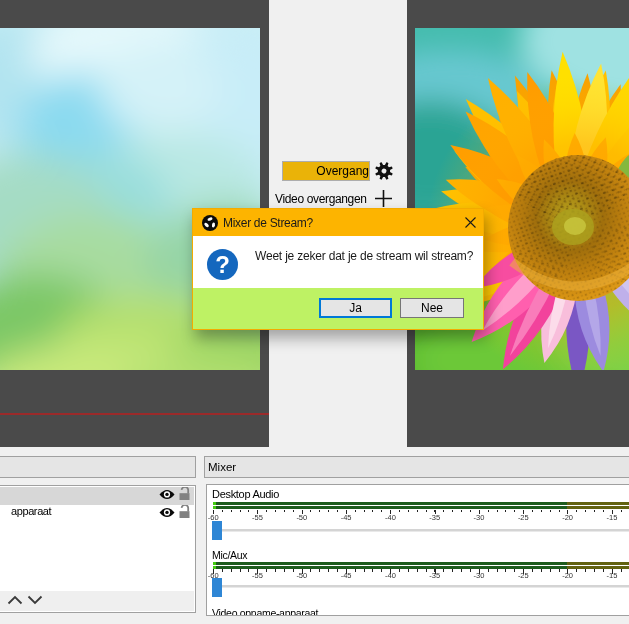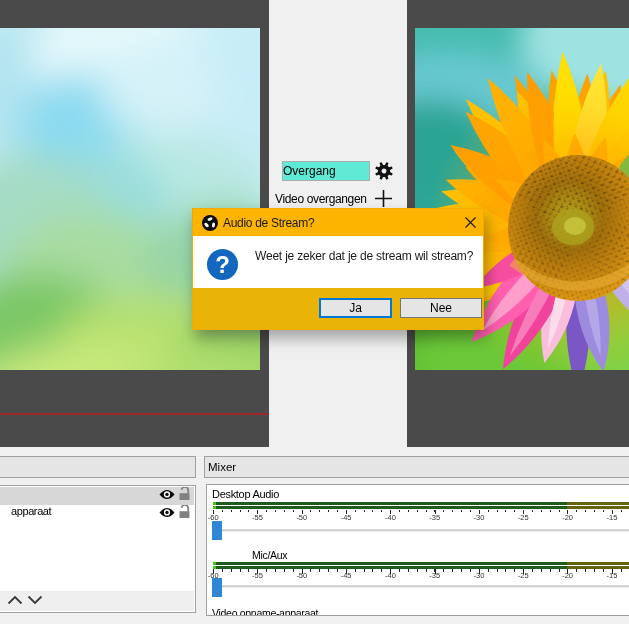--- a/index.html
+++ b/index.html
@@ -185,21 +185,21 @@
     <ellipse cx="622" cy="252" rx="33" ry="28" fill="url(#seeds2)" opacity="0.4"></ellipse>
   </g>
   <path d="M512,262 Q578,312 644,258" fill="none" stroke="#eeb33a" stroke-width="9" opacity="0.55"></path>
   <ellipse cx="573" cy="227" rx="21" ry="18" fill="#aba01d" opacity="0.85"></ellipse>
   <ellipse cx="575" cy="226" rx="11" ry="9" fill="#c6c33c" opacity="0.9"></ellipse>
 </svg>
 </div>
 
 <div class="abs" style="left:0;top:413px;width:269px;height:2px;background:#9b2a2a;"></div>
 
-<div class="abs" style="left:282px;top:161px;width:88px;height:20px;background:#5eead4;border:1px solid #adadad;box-sizing:border-box;font-size:12px;color:#000;text-align:left;line-height:18px;">Overgang</div>
+<div class="abs" style="left:282px;top:161px;width:88px;height:20px;background:#eab308;border:1px solid #adadad;box-sizing:border-box;font-size:12px;color:#000;text-align:right;line-height:18px;">Overgang</div>
 <svg class="abs" style="left:375px;top:162px;" width="18" height="18" viewBox="0 0 18 18">
   <path fill="#111" fill-rule="evenodd" d="M14.92 7.52 L17.93 7.90 A9.0 9.0 0 0 1 17.93 10.10 L14.92 10.48 A6.1 6.1 0 0 1 14.23 12.14 L14.23 12.14 L16.09 14.54 A9.0 9.0 0 0 1 14.54 16.09 L12.14 14.23 A6.1 6.1 0 0 1 10.48 14.92 L10.48 14.92 L10.10 17.93 A9.0 9.0 0 0 1 7.90 17.93 L7.52 14.92 A6.1 6.1 0 0 1 5.86 14.23 L5.86 14.23 L3.46 16.09 A9.0 9.0 0 0 1 1.91 14.54 L3.77 12.14 A6.1 6.1 0 0 1 3.08 10.48 L3.08 10.48 L0.07 10.10 A9.0 9.0 0 0 1 0.07 7.90 L3.08 7.52 A6.1 6.1 0 0 1 3.77 5.86 L3.77 5.86 L1.91 3.46 A9.0 9.0 0 0 1 3.46 1.91 L5.86 3.77 A6.1 6.1 0 0 1 7.52 3.08 L7.52 3.08 L7.90 0.07 A9.0 9.0 0 0 1 10.10 0.07 L10.48 3.08 A6.1 6.1 0 0 1 12.14 3.77 L12.14 3.77 L14.54 1.91 A9.0 9.0 0 0 1 16.09 3.46 L14.23 5.86 A6.1 6.1 0 0 1 14.92 7.52 Z M11.4 9.0 A2.4 2.4 0 1 0 6.6 9.0 A2.4 2.4 0 1 0 11.4 9.0 Z" transform="rotate(22.5 9 9)"></path>
 </svg>
 <div class="abs" style="left:275px;top:192px;font-size:12px;letter-spacing:-0.35px;color:#000;">Video overgangen</div>
 <svg class="abs" style="left:374px;top:189px;" width="19" height="19" viewBox="0 0 19 19">
   <path d="M9.5 1 V18 M1 9.5 H18" stroke="#111" stroke-width="1.6" fill="none"></path>
 </svg>
 
 <div class="abs" style="left:-6px;top:456px;width:202px;height:22px;background:#e5e5e5;border:1px solid #a0a0a0;box-sizing:border-box;"></div>
 
@@ -253,21 +253,21 @@
   <div style="position:absolute;left:94.8px;top:27.5px;transform:translateX(-50%);font-size:7.5px;color:#333;">-50</div>
   <div style="position:absolute;left:139.1px;top:27.5px;transform:translateX(-50%);font-size:7.5px;color:#333;">-45</div>
   <div style="position:absolute;left:183.4px;top:27.5px;transform:translateX(-50%);font-size:7.5px;color:#333;">-40</div>
   <div style="position:absolute;left:227.7px;top:27.5px;transform:translateX(-50%);font-size:7.5px;color:#333;">-35</div>
   <div style="position:absolute;left:272.0px;top:27.5px;transform:translateX(-50%);font-size:7.5px;color:#333;">-30</div>
   <div style="position:absolute;left:316.3px;top:27.5px;transform:translateX(-50%);font-size:7.5px;color:#333;">-25</div>
   <div style="position:absolute;left:360.6px;top:27.5px;transform:translateX(-50%);font-size:7.5px;color:#333;">-20</div>
   <div style="position:absolute;left:404.9px;top:27.5px;transform:translateX(-50%);font-size:7.5px;color:#333;">-15</div>
   <div style="position:absolute;left:15px;top:43.5px;width:408px;height:2px;background:#d4d4d4;border-bottom:1px solid #e9e9e9;"></div>
   <div style="position:absolute;left:5px;top:35.5px;width:10px;height:19px;background:#2e86d5;"></div>
-  <div style="position:absolute;left:5px;top:64px;font-size:10.5px;letter-spacing:-0.3px;color:#000;margin-left:40px;">Mic/Aux</div>
+  <div style="position:absolute;left:5px;top:64px;font-size:10.5px;letter-spacing:-0.3px;color:#000;">Mic/Aux</div>
   <div style="position:absolute;left:6px;top:76.5px;width:416px;height:3.5px;background:linear-gradient(90deg,#44cc11 0 3px,#1d5c1d 3px 354.5px,#636310 354.5px 416px);"></div>
   <div style="position:absolute;left:6px;top:80.5px;width:416px;height:3.5px;background:linear-gradient(90deg,#44cc11 0 3px,#1d5c1d 3px 354.5px,#636310 354.5px 416px);"></div>
   <div style="position:absolute;left:6px;top:84px;width:417px;height:2.5px;background:repeating-linear-gradient(90deg,#222 0 1px,transparent 1px 8.86px);"></div>
   <div style="position:absolute;left:6px;top:84px;width:417px;height:4.5px;background:repeating-linear-gradient(90deg,#222 0 1px,transparent 1px 44.3px);"></div>
   <div style="position:absolute;left:6.2px;top:86px;transform:translateX(-50%);font-size:7.5px;color:#333;">-60</div>
   <div style="position:absolute;left:50.5px;top:86px;transform:translateX(-50%);font-size:7.5px;color:#333;">-55</div>
   <div style="position:absolute;left:94.8px;top:86px;transform:translateX(-50%);font-size:7.5px;color:#333;">-50</div>
   <div style="position:absolute;left:139.1px;top:86px;transform:translateX(-50%);font-size:7.5px;color:#333;">-45</div>
   <div style="position:absolute;left:183.4px;top:86px;transform:translateX(-50%);font-size:7.5px;color:#333;">-40</div>
   <div style="position:absolute;left:227.7px;top:86px;transform:translateX(-50%);font-size:7.5px;color:#333;">-35</div>
@@ -284,31 +284,31 @@
 
   <div style="position:absolute;left:0;top:0;right:0;height:27px;background:#fdb400;">
     <svg style="position:absolute;left:9px;top:6px;" width="16" height="16" viewBox="0 0 32 32">
       <circle cx="16" cy="16" r="16" fill="#0b0b0b"></circle>
       <g fill="#fdfdfd">
         <ellipse cx="16" cy="8.2" rx="5.2" ry="3.0" transform="rotate(-20 16 8.2)"></ellipse>
         <ellipse cx="22.9" cy="20" rx="5.2" ry="3.0" transform="rotate(100 22.9 20)"></ellipse>
         <ellipse cx="9.1" cy="20" rx="5.2" ry="3.0" transform="rotate(220 9.1 20)"></ellipse>
       </g>
     </svg>
-    <div style="position:absolute;left:30px;top:7px;font-size:12px;letter-spacing:-0.3px;color:#1a1a1a;">Audio de Stream?</div>
+    <div style="position:absolute;left:30px;top:7px;font-size:12px;letter-spacing:-0.3px;color:#1a1a1a;">Mixer de Stream?</div>
     <svg style="position:absolute;left:272px;top:8px;" width="11" height="11" viewBox="0 0 11 11">
       <path d="M0.5 0.5 L10.5 10.5 M10.5 0.5 L0.5 10.5" stroke="#1a1a1a" stroke-width="1.1"></path>
     </svg>
   </div>
 
   <div style="position:absolute;left:0;top:27px;right:0;height:52px;background:#fff;">
     <svg style="position:absolute;left:14px;top:13px;" width="31" height="31" viewBox="0 0 31 31">
       <circle cx="15.5" cy="15.5" r="15.5" fill="#1467be"></circle>
       <text x="15.5" y="24" font-family="Liberation Sans, sans-serif" font-size="24" font-weight="bold" fill="#fff" text-anchor="middle">?</text>
     </svg>
     <div style="position:absolute;left:62px;top:13px;font-size:12px;letter-spacing:-0.2px;color:#1a1a1a;">Weet je zeker dat je de stream wil stream?</div>
   </div>
 
-  <div style="position:absolute;left:0;top:79px;right:0;bottom:0;background:#eab308;padding-left:24px;">
+  <div style="position:absolute;left:0;top:79px;right:0;bottom:0;background:#bef264;padding-left:24px;">
     <div style="position:absolute;left:126px;top:10px;width:73px;height:20px;background:#e5e5e5;border:2px solid #0078d7;box-sizing:border-box;font-size:12px;text-align:center;line-height:16px;color:#000;">Ja</div>
-    <div style="position:absolute;left:207px;top:10px;width:82px;height:20px;background:#e5e5e5;border:1px solid #767676;box-sizing:border-box;font-size:12px;text-align:center;line-height:18px;color:#000;">Nee</div>
+    <div style="position:absolute;left:207px;top:10px;width:64px;height:20px;background:#e5e5e5;border:1px solid #767676;box-sizing:border-box;font-size:12px;text-align:center;line-height:18px;color:#000;">Nee</div>
   </div>
 </div>
 
 </body></html>

